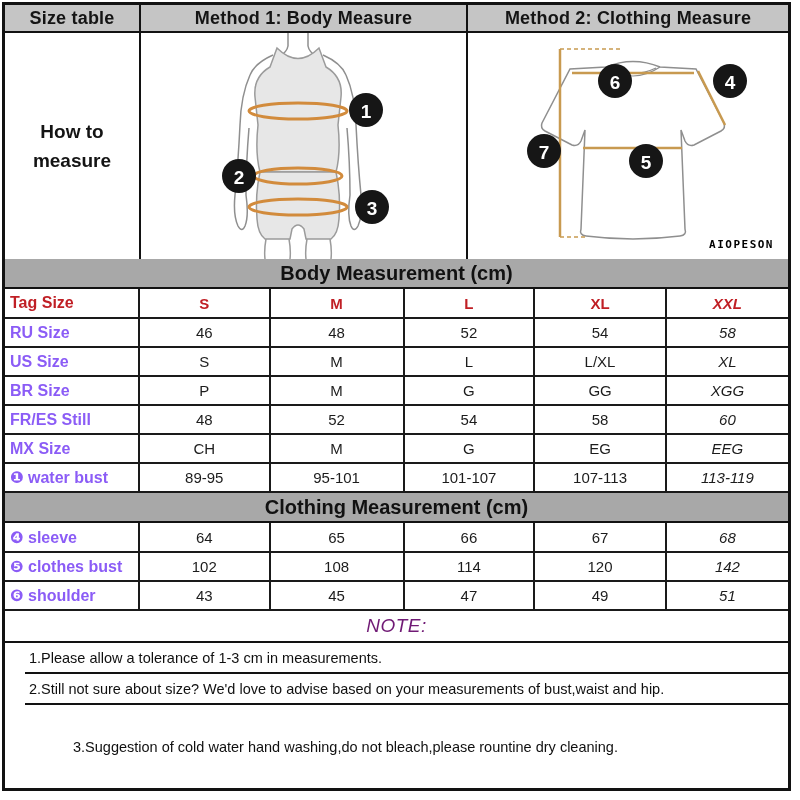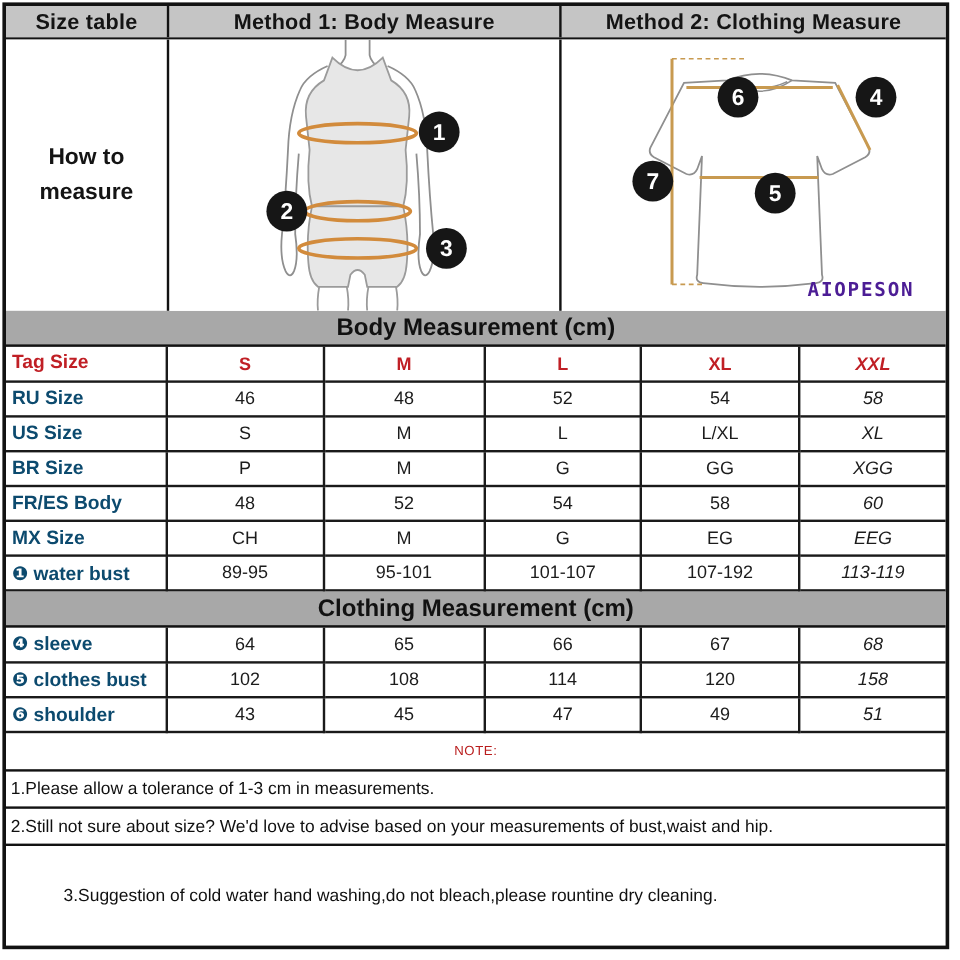--- a/index.html
+++ b/index.html
@@ -11,39 +11,39 @@
   .top-row { height:28px; display:grid; grid-template-columns:134px 327px 1fr; border-bottom:2px solid #121212; }
   .top-cell { background:#c5c5c5; display:flex; align-items:center; justify-content:center; font-weight:bold; font-size:18px; letter-spacing:.2px; }
   .top-cell + .top-cell { border-left:2px solid #121212; }
 
   
   .illus-row { height:226px; display:grid; grid-template-columns:134px 327px 1fr; }
   .illus-cell + .illus-cell { border-left:2px solid #121212; }
   .how-cell { display:flex; flex-direction:column; align-items:center; justify-content:center; font-weight:bold; font-size:19px; line-height:1.55; background:#fff; }
   .panel { position:relative; background:#fff; overflow:hidden; }
   .panel svg { display:block; }
-  .brand-label { position:absolute; right:26px; bottom:8px; font-family:"DejaVu Sans Mono",monospace; font-size:16px; font-weight:bold; letter-spacing:1.5px; color:#4c1d95; }
+  .brand-label { position:absolute; right:14px; bottom:8px; font-family:"DejaVu Sans Mono",monospace; font-size:11px; font-weight:bold; letter-spacing:1.5px; color:#000000; }
 
   
   .band { height:30px; background:#a8a8a8; border-bottom:2px solid #121212; display:flex; align-items:center; justify-content:center; font-weight:bold; font-size:20px; color:#111; }
 
   
   table.meas { width:100%; border-collapse:collapse; table-layout:fixed; }
   table.meas td { border-right:2px solid #1a1a1a; border-bottom:2px solid #1a1a1a; height:29px; font-size:15px; text-align:center; color:#1c1c1c; vertical-align:middle; }
   table.meas td:last-child { border-right:none;font-style:italic; }
-  table.meas td.lbl { text-align:left; padding-left:5px; font-weight:bold; font-size:16px; color:#0c4a6e; }
+  table.meas td.lbl { text-align:left; padding-left:5px; font-weight:bold; font-size:16px; color:#8b5cf6; }
   table.meas tr.tagrow td { color:#c01f25; font-weight:bold; }
   table.meas tr.tagrow td.lbl { color:#c01f25; }
   col.c-lbl { width:17.1%; } col.c-s { width:16.7%; } col.c-m { width:17.1%; }
   col.c-l { width:16.7%; } col.c-xl { width:16.8%; } col.c-xxl { width:15.6%; }
 
   
-  .note-head { height:32px; border-bottom:2px solid #121212; display:flex; align-items:center; justify-content:center; font-size:11px; color:#b91c1c; letter-spacing:.5px; }
+  .note-head { height:32px; border-bottom:2px solid #121212; display:flex; align-items:center; justify-content:center; font-size:19px; color:#701a75; letter-spacing:.5px;font-style:italic; }
   .notes { flex:1; display:flex; flex-direction:column; }
-  .note-item { height:31px; border-bottom:2px solid #121212; display:flex; align-items:center; padding-left:4px; font-size:14.5px; color:#101010; }
+  .note-item { height:31px; border-bottom:2px solid #121212; display:flex; align-items:center; padding-left:4px; font-size:14.5px; color:#101010;margin-left:20px; }
   .note-item:last-child { border-bottom:none; flex:1;padding-left:48px; }
 </style>
 </head>
 <body>
 
 <div class="page">
   <div class="sheet">
 
     <div class="top-row">
       <div class="top-cell">Size table</div>
@@ -162,41 +162,41 @@
       </tr>
       <tr>
         <td class="lbl">BR Size</td>
         <td>P</td>
         <td>M</td>
         <td>G</td>
         <td>GG</td>
         <td>XGG</td>
       </tr>
       <tr>
-        <td class="lbl">FR/ES Body</td>
+        <td class="lbl">FR/ES Still</td>
         <td>48</td>
         <td>52</td>
         <td>54</td>
         <td>58</td>
         <td>60</td>
       </tr>
       <tr>
         <td class="lbl">MX Size</td>
         <td>CH</td>
         <td>M</td>
         <td>G</td>
         <td>EG</td>
         <td>EEG</td>
       </tr>
       <tr>
         <td class="lbl">❶ water bust</td>
         <td>89-95</td>
         <td>95-101</td>
         <td>101-107</td>
-        <td>107-192</td>
+        <td>107-113</td>
         <td>113-119</td>
       </tr>
     </tbody>
       </table>
 
     <div class="band">Clothing Measurement (cm)</div>
 
     <table class="meas">
       <colgroup>
           <col class="c-lbl">
@@ -214,21 +214,21 @@
         <td>66</td>
         <td>67</td>
         <td>68</td>
       </tr>
       <tr>
         <td class="lbl">❺ clothes bust</td>
         <td>102</td>
         <td>108</td>
         <td>114</td>
         <td>120</td>
-        <td>158</td>
+        <td>142</td>
       </tr>
       <tr>
         <td class="lbl">❻ shoulder</td>
         <td>43</td>
         <td>45</td>
         <td>47</td>
         <td>49</td>
         <td>51</td>
       </tr>
     </tbody>

